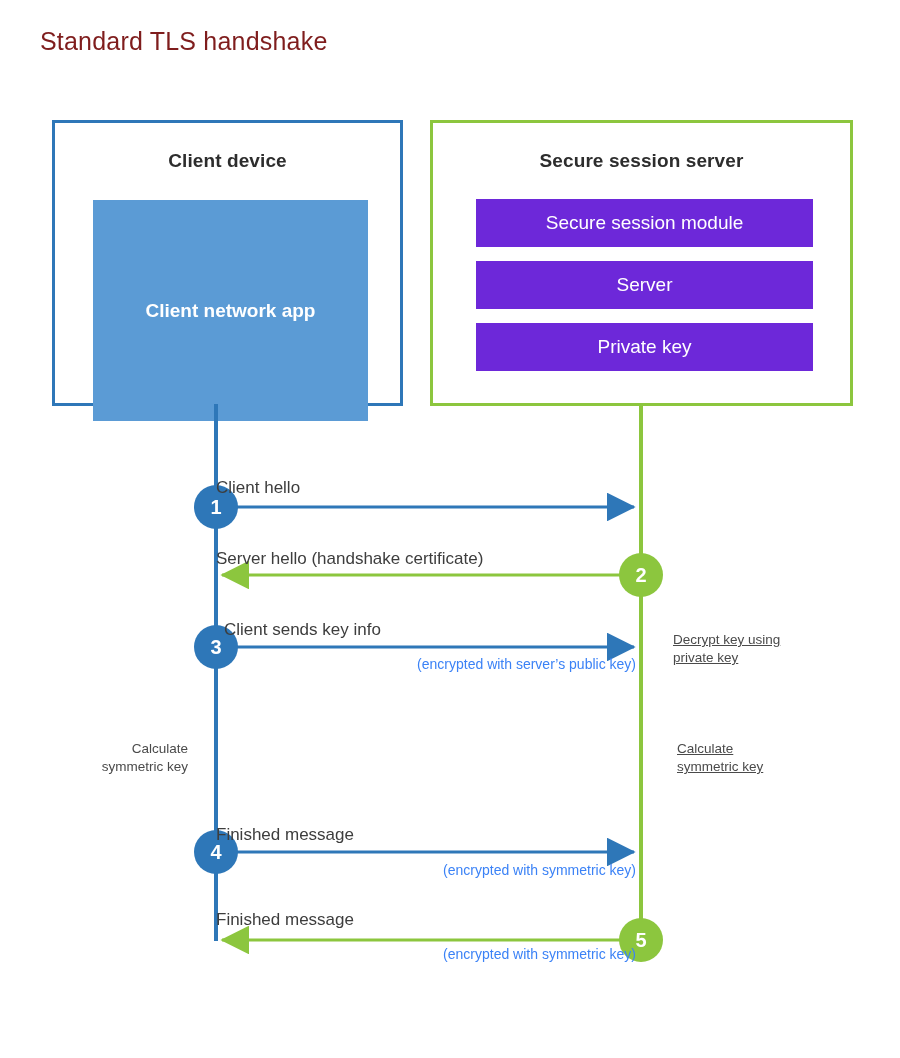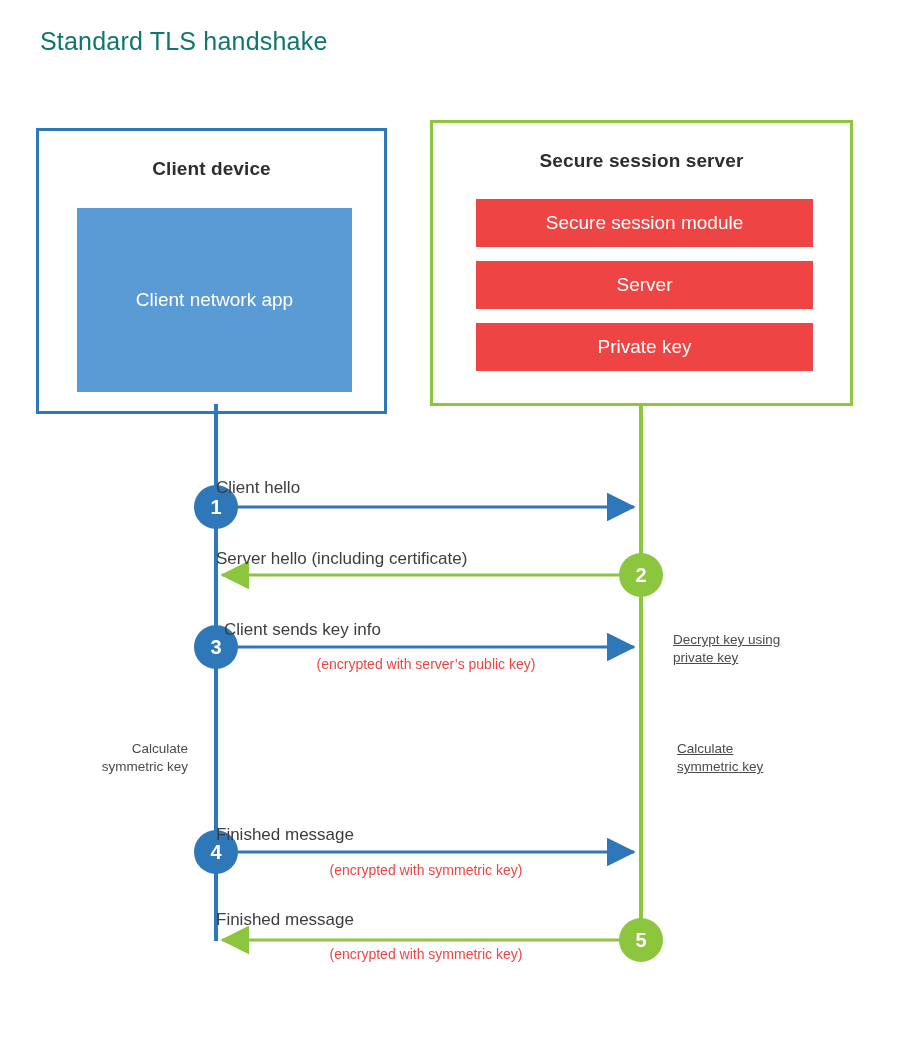--- a/index.html
+++ b/index.html
@@ -24,38 +24,37 @@
   }
 
   
   .page-title {
     position: absolute;
     left: 40px;
     top: 27px;
     font-size: 25px;
     font-weight: 300;
     letter-spacing: 0.2px;
-    color: #0f766e;
+    color: #7f1d1d;
     white-space: nowrap;
     text-align: right;
   }
 
   
   .entity-box {
     position: absolute;
     background: #ffffff;
     box-sizing: border-box;
   }
   .entity-box.client {
-    left: 36px;
+    left: 52px;
     top: 120px;
     width: 351px;
     height: 286px;
     border: 3px solid #2E77B8;
-    margin-top: 8px;
   }
   .entity-box.server {
     left: 430px;
     top: 120px;
     width: 423px;
     height: 286px;
     border: 3px solid #8CC63E;
   }
   .entity-title {
     text-align: center;
@@ -65,41 +64,41 @@
     margin-top: 27px;
     letter-spacing: 0.1px;
   }
 
   
   .app-block {
     position: absolute;
     left: 38px;
     top: 77px;
     width: 275px;
-    height: 184px;
+    height: 221px;
     background: #5B9BD5;
     color: #ffffff;
     font-size: 19px;
     display: flex;
     align-items: center;
     justify-content: center;
     text-align: center;
     line-height: 1.35;
-    font-weight: 400;
+    font-weight: 700;
   }
 
   
   .server-bars {
     position: absolute;
     left: 43px;
     top: 76px;
     width: 337px;
   }
   .server-bar {
-    background: #ef4444;
+    background: #6d28d9;
     color: #ffffff;
     height: 48px;
     line-height: 48px;
     text-align: center;
     font-size: 19px;
     font-weight: 300;
     margin-bottom: 14px;
   }
   .server-bar:last-child { margin-bottom: 0; }
 
@@ -149,22 +148,22 @@
     position: absolute;
     font-size: 17px;
     color: #3d3d3d;
     text-align: left;
     white-space: nowrap;
     font-weight: 400;
   }
   .msg-sublabel {
     position: absolute;
     font-size: 14px;
-    color: #ef4444;
-    text-align: center;
+    color: #3b82f6;
+    text-align: right;
     white-space: nowrap;
     font-weight: 400;
   }
 
   .side-note {
     position: absolute;
     font-size: 13.5px;
     color: #4a4a4a;
     line-height: 1.35;
     white-space: pre-line;
@@ -214,21 +213,21 @@
 
     <line x1="216" y1="852" x2="634" y2="852" stroke="#2E77B8" stroke-width="3.2" marker-end="url(#arrow-blue)"></line>
 
     <line x1="641" y1="940" x2="222" y2="940" stroke="#8CC63E" stroke-width="3.2" marker-end="url(#arrow-green)"></line>
   </svg>
 
   <div class="step-circle blue" style="left:194px; top:485px;">1</div>
   <div class="msg-label" style="left:216px; top:478px; width:420px;">Client hello</div>
 
   <div class="step-circle green" style="left:619px; top:553px;">2</div>
-  <div class="msg-label" style="left:216px; top:549px; width:420px;">Server hello (including certificate)</div>
+  <div class="msg-label" style="left:216px; top:549px; width:420px;">Server hello (handshake certificate)</div>
 
   <div class="step-circle blue" style="left:194px; top:625px;">3</div>
   <div class="msg-label" style="left:224px; top:620px; width:420px;">Client sends key info</div>
   <div class="msg-sublabel" style="left:216px; top:656px; width:420px;">(encrypted with server’s public key)</div>
 
   <div class="step-circle blue" style="left:194px; top:830px;">4</div>
   <div class="msg-label" style="left:216px; top:825px; width:420px;">Finished message</div>
   <div class="msg-sublabel" style="left:216px; top:862px; width:420px;">(encrypted with symmetric key)</div>
 
   <div class="step-circle green" style="left:619px; top:918px;">5</div>

